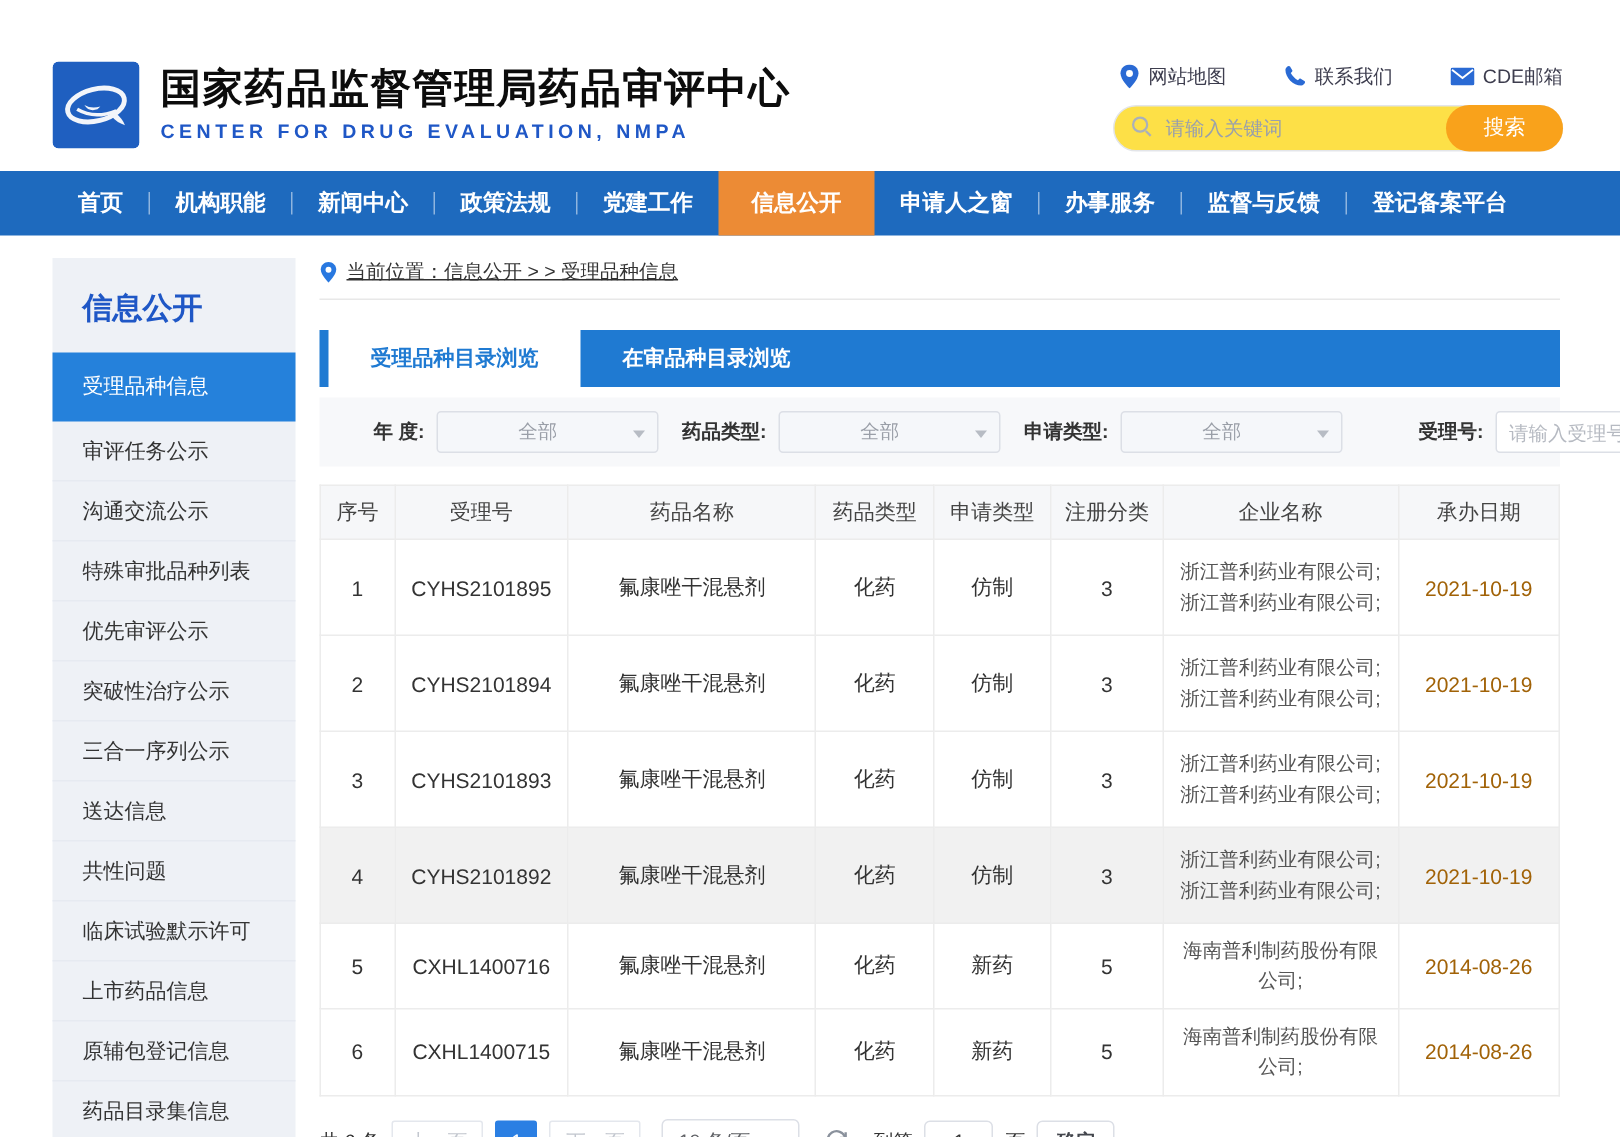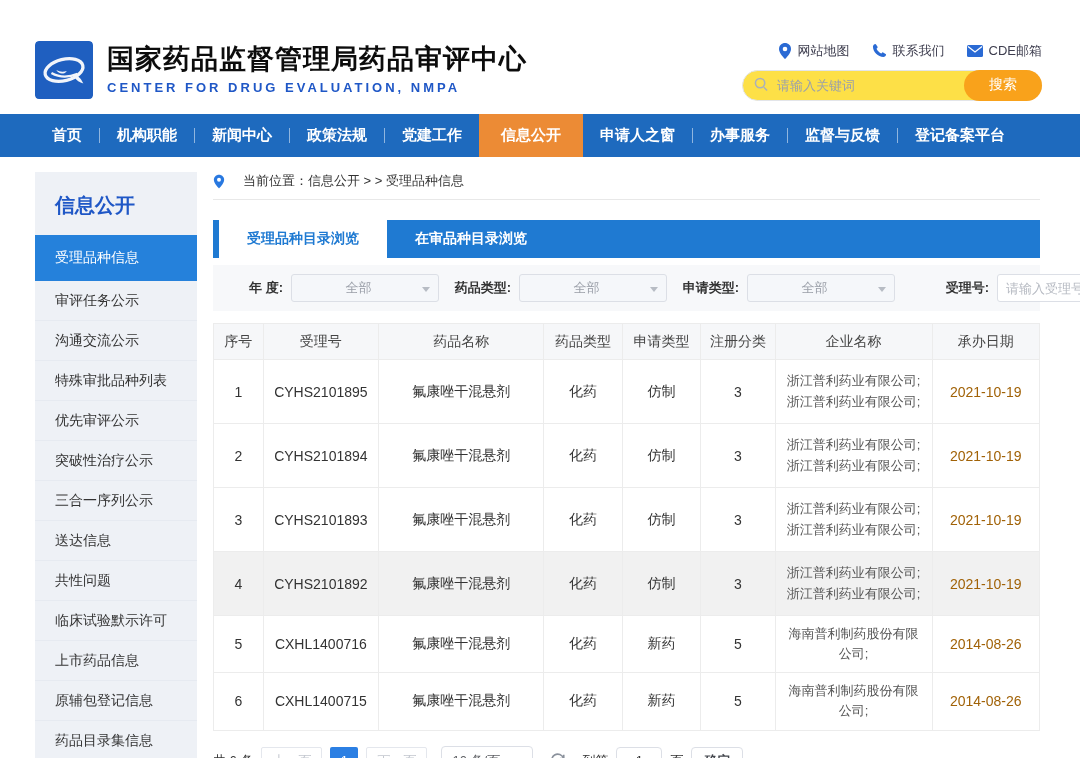--- a/index.html
+++ b/index.html
@@ -6,21 +6,21 @@
   html,body { width:1080px; height:758px; overflow:hidden; background:#fff;
     font-family:"Liberation Sans","DejaVu Sans",sans-serif; }
 
   
   .top-header { height:90px; display:flex; align-items:center; padding:0 38px 0 35px; background:#fff;margin-top:24px; }
   .logo-box { width:58px; height:58px; border-radius:4px; flex:0 0 auto; margin-top:2px; }
   .brand-text { margin-left:14px; }
   .brand-title { font-size:27px; font-weight:bold; color:#0c0c0c; letter-spacing:1px; line-height:1.2; }
   .brand-sub { font-size:13px; font-weight:bold; color:#1f57c6; letter-spacing:3px; margin-top:4px; }
   .header-right { margin-left:auto; display:flex; flex-direction:column; align-items:flex-end; gap:10px; padding-top:4px; }
-  .header-links { display:flex; gap:22px; }
+  .header-links { display:flex; gap:38px; }
   .header-link { display:flex; align-items:center; gap:6px; font-size:13px; color:#3d3d4e; cursor:pointer; }
   .search-pill { position:relative; width:300px; height:31px; }
   .search-input { width:100%; height:31px; border:1px solid #e3e5e9; border-radius:16px; padding:0 84px 0 34px;
     font-size:13px; color:#333; outline:none; background:#fde047; }
   .search-input::placeholder { color:#9aa0ab; }
   .search-icon-wrap { position:absolute; left:12px; top:7px; }
   .search-btn { position:absolute; right:0; top:0; width:78px; height:31px; border:none; border-radius:16px;
     background:#f9a21b; color:#fff; font-size:14px; cursor:pointer; }
 
   
@@ -34,22 +34,22 @@
 
   
   .sidebar { width:162px; background:#eef1f6; flex:0 0 auto; }
   .sidebar-title { font-size:20px; font-weight:bold; color:#1f57c6; padding:20px 0 16px 20px; }
   .side-item { height:40px; display:flex; align-items:center; padding-left:20px; font-size:14px; color:#333;
     cursor:pointer; border-bottom:1px solid #e6eaf1; }
   .side-item.active { height:46px; background:#2581db; color:#fff; border-bottom:none; }
 
   
   .main-panel { flex:1; margin-left:16px; min-width:0; }
-  .breadcrumb { display:flex; align-items:center; gap:18px; font-size:13px; color:#333; padding-bottom:9px;
-    border-bottom:1px solid #e8e8e8; }
+  .breadcrumb { display:flex; align-items:center; gap:6px; font-size:13px; color:#333; padding-bottom:9px;
+    border-bottom:1px solid #e8e8e8;text-decoration:underline; }
   .tabbar { margin-top:20px; height:38px; background:#1f7ad2; display:flex; align-items:stretch; padding-left:6px; }
   .tab { display:flex; align-items:center; padding:0 28px; font-size:14px; font-weight:bold; color:#fff; cursor:pointer; }
   .tab.active { background:#fff; color:#1f7ad2; }
 
   
   .filter-panel { margin-top:7px; background:#f7f8fa; padding:9px 12px 9px 4px; display:flex; align-items:center; }
   .filter-grid { display:flex; flex-direction:row; gap:22px; flex:1; }
   .filter-row { display:flex; }
   .filter-group { display:flex; align-items:center; width:228px; }
   .filter-label { width:66px; text-align:right; font-size:13px; color:#333; font-weight:bold; flex:0 0 auto; }

